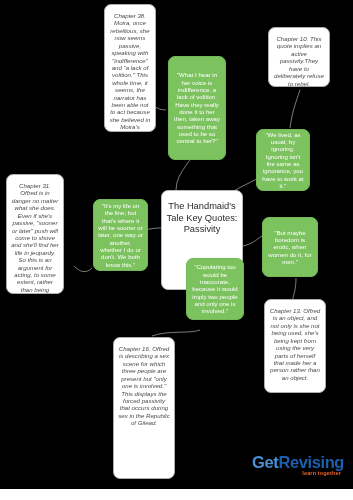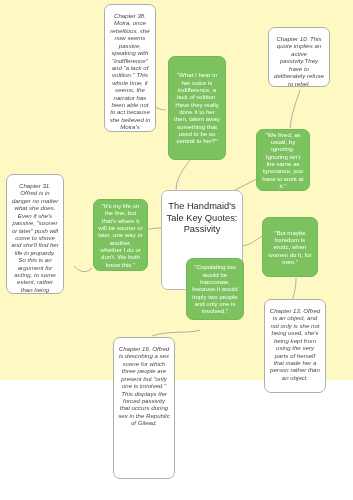--- a/index.html
+++ b/index.html
@@ -11,22 +11,22 @@
     width: 353px;
     height: 500px;
     position: relative;
     overflow: hidden;
     font-family: "Liberation Sans", sans-serif;
   }
   #canvas {
     position: absolute;
     left: 0; top: 0;
     width: 353px;
-    height: 380px;
-    background: #fef9c3;
+    height: 489px;
+    background: #000000;
   }
   #connectors {
     position: absolute;
     left: 0; top: 0;
     width: 353px;
     height: 500px;
     pointer-events: none;
   }
   .node {
     position: absolute;
@@ -175,14 +175,18 @@
   </div>
 
   <div class="node analysis" style="left:264px; top:299px; width:62px; height:94px;">
     <span class="node-text">Chapter 13. Offred is an object, and not only is she not being used, she's being kept from using the very parts of herself that made her a person rather than an object.</span>
   </div>
 
   <div class="node analysis" style="left:113px; top:337px; width:62px; height:142px;">
     <span class="node-text">Chapter 16. Offred is describing a sex scene for which three people are present but "only one is involved." This displays the forced passivity that occurs during sex in the Republic of Gilead.</span>
   </div>
 
+  <div id="logo">
+    <div class="logo-word"><span class="logo-get">Get</span><span class="logo-revising">Revising</span></div>
+    <div class="logo-tag">learn together</div>
+  </div>
 
 </div>
 
 </body></html>

